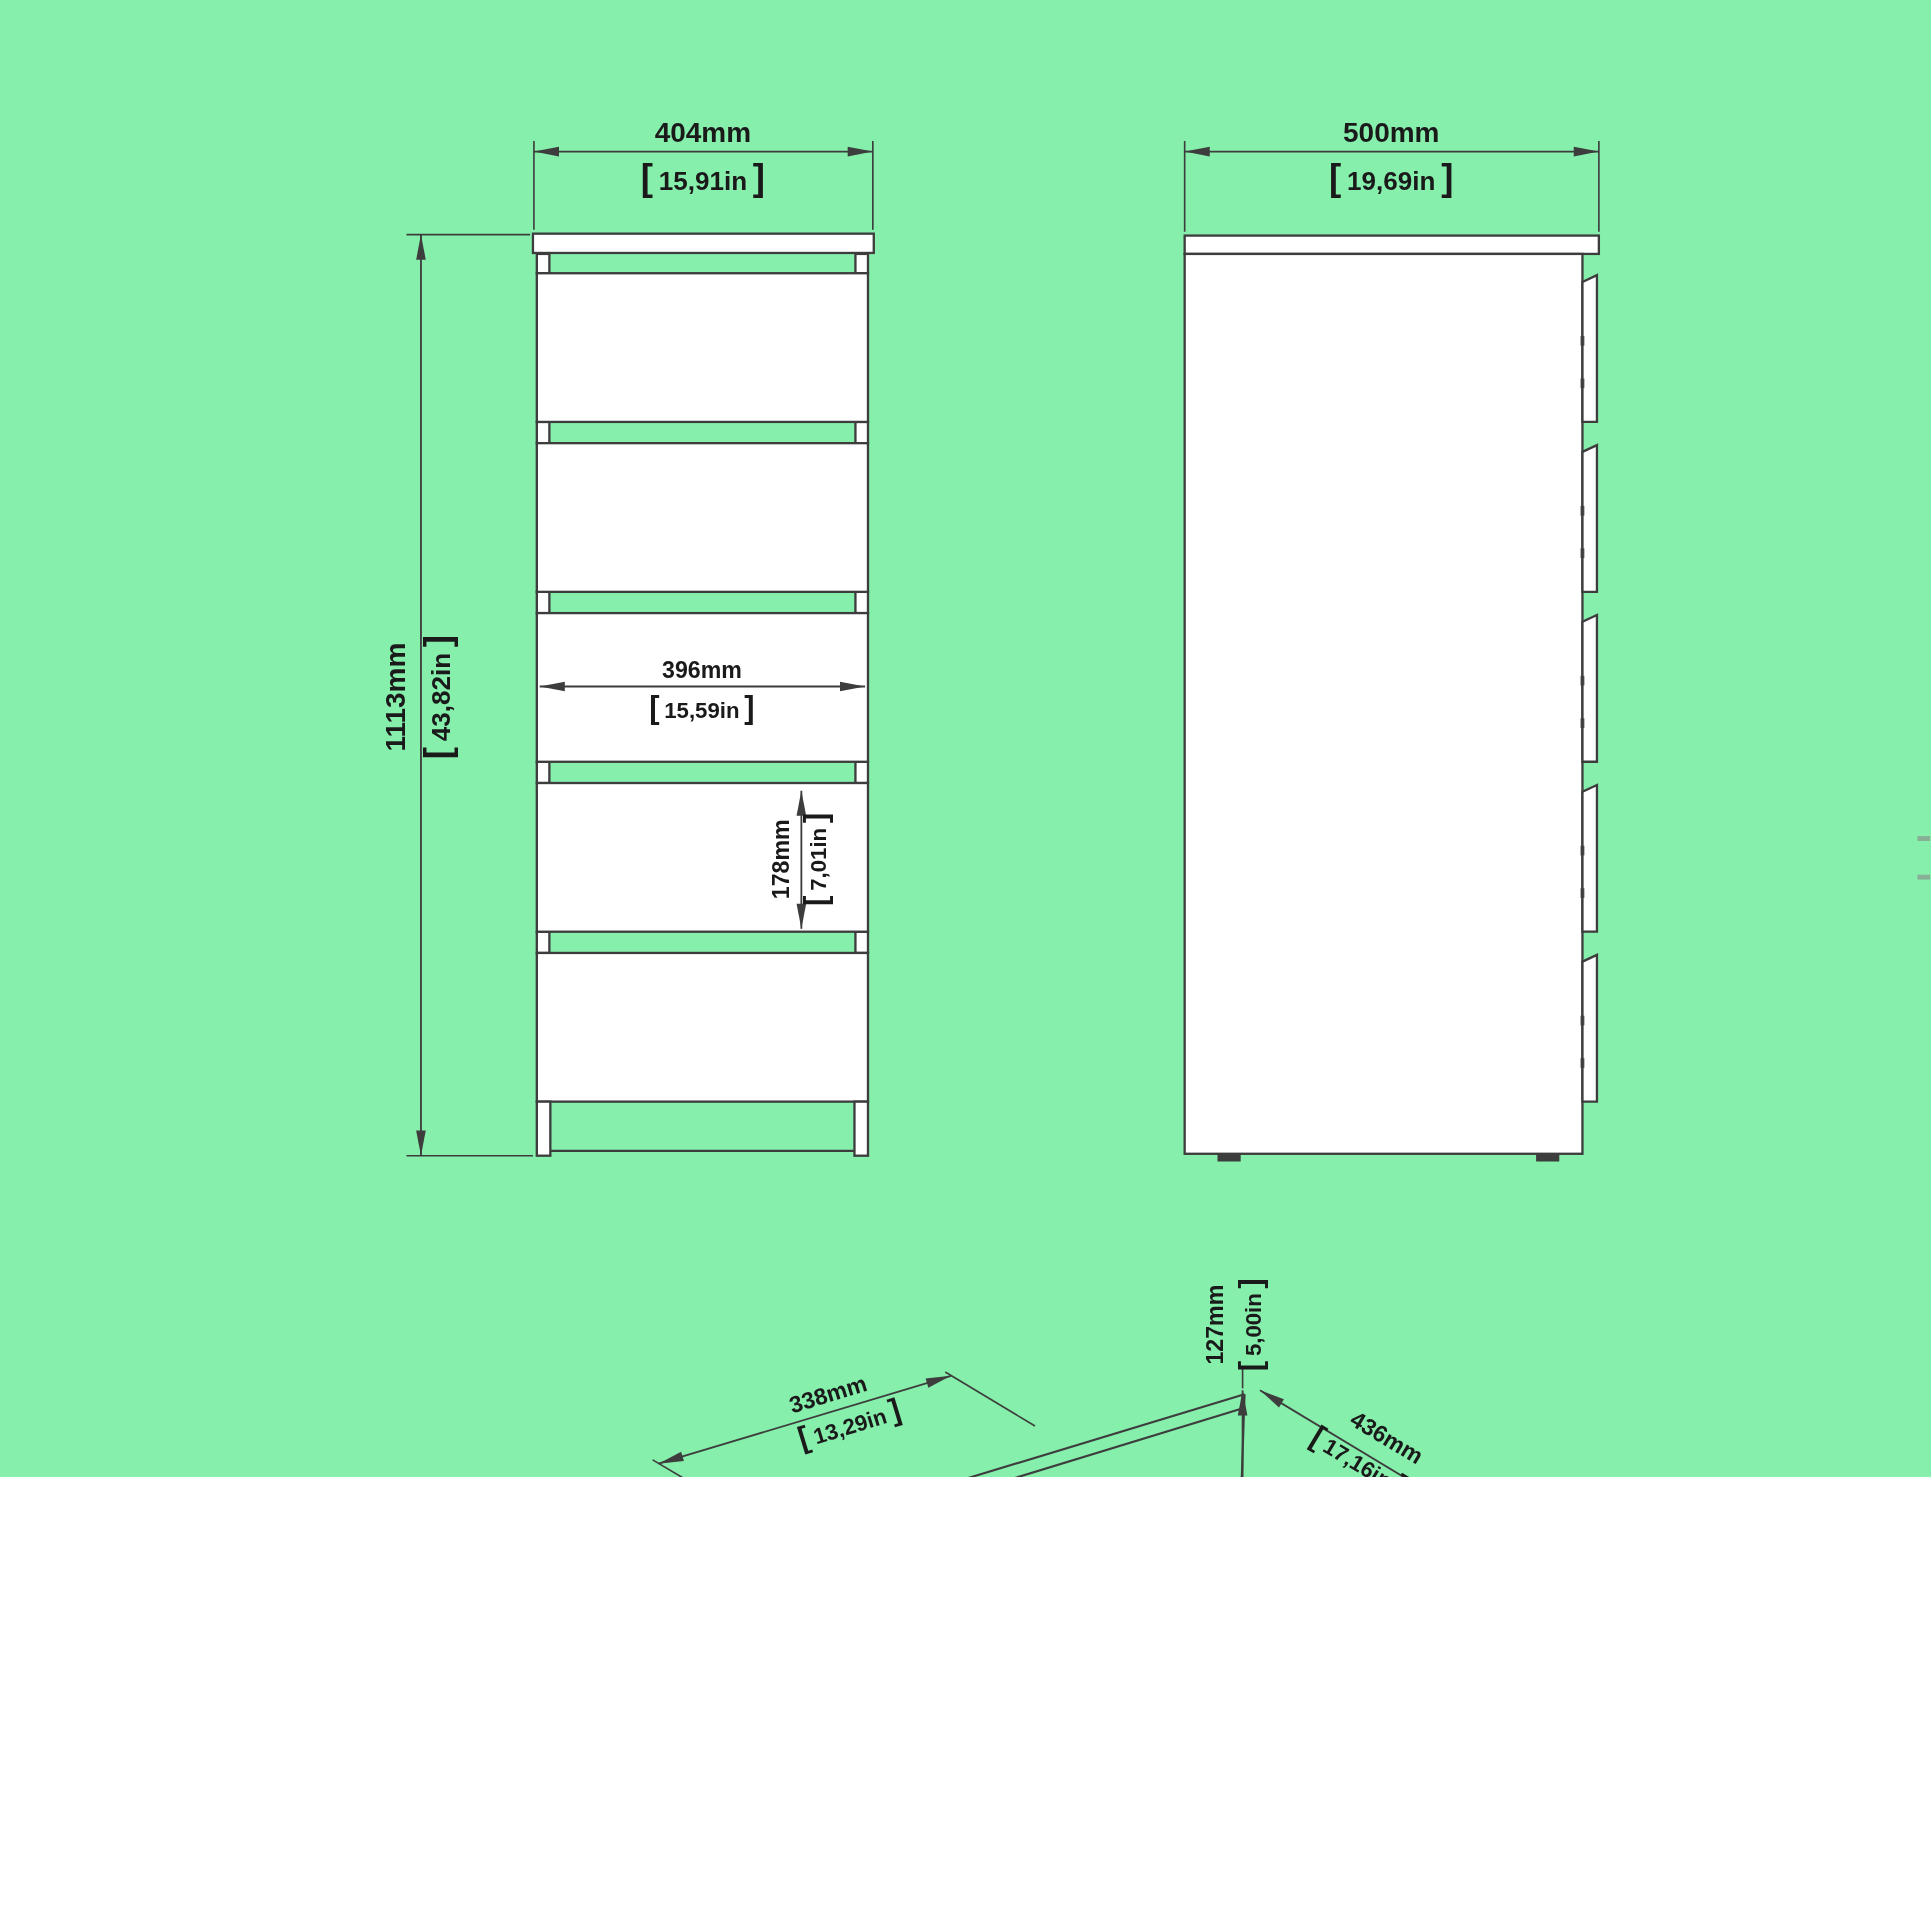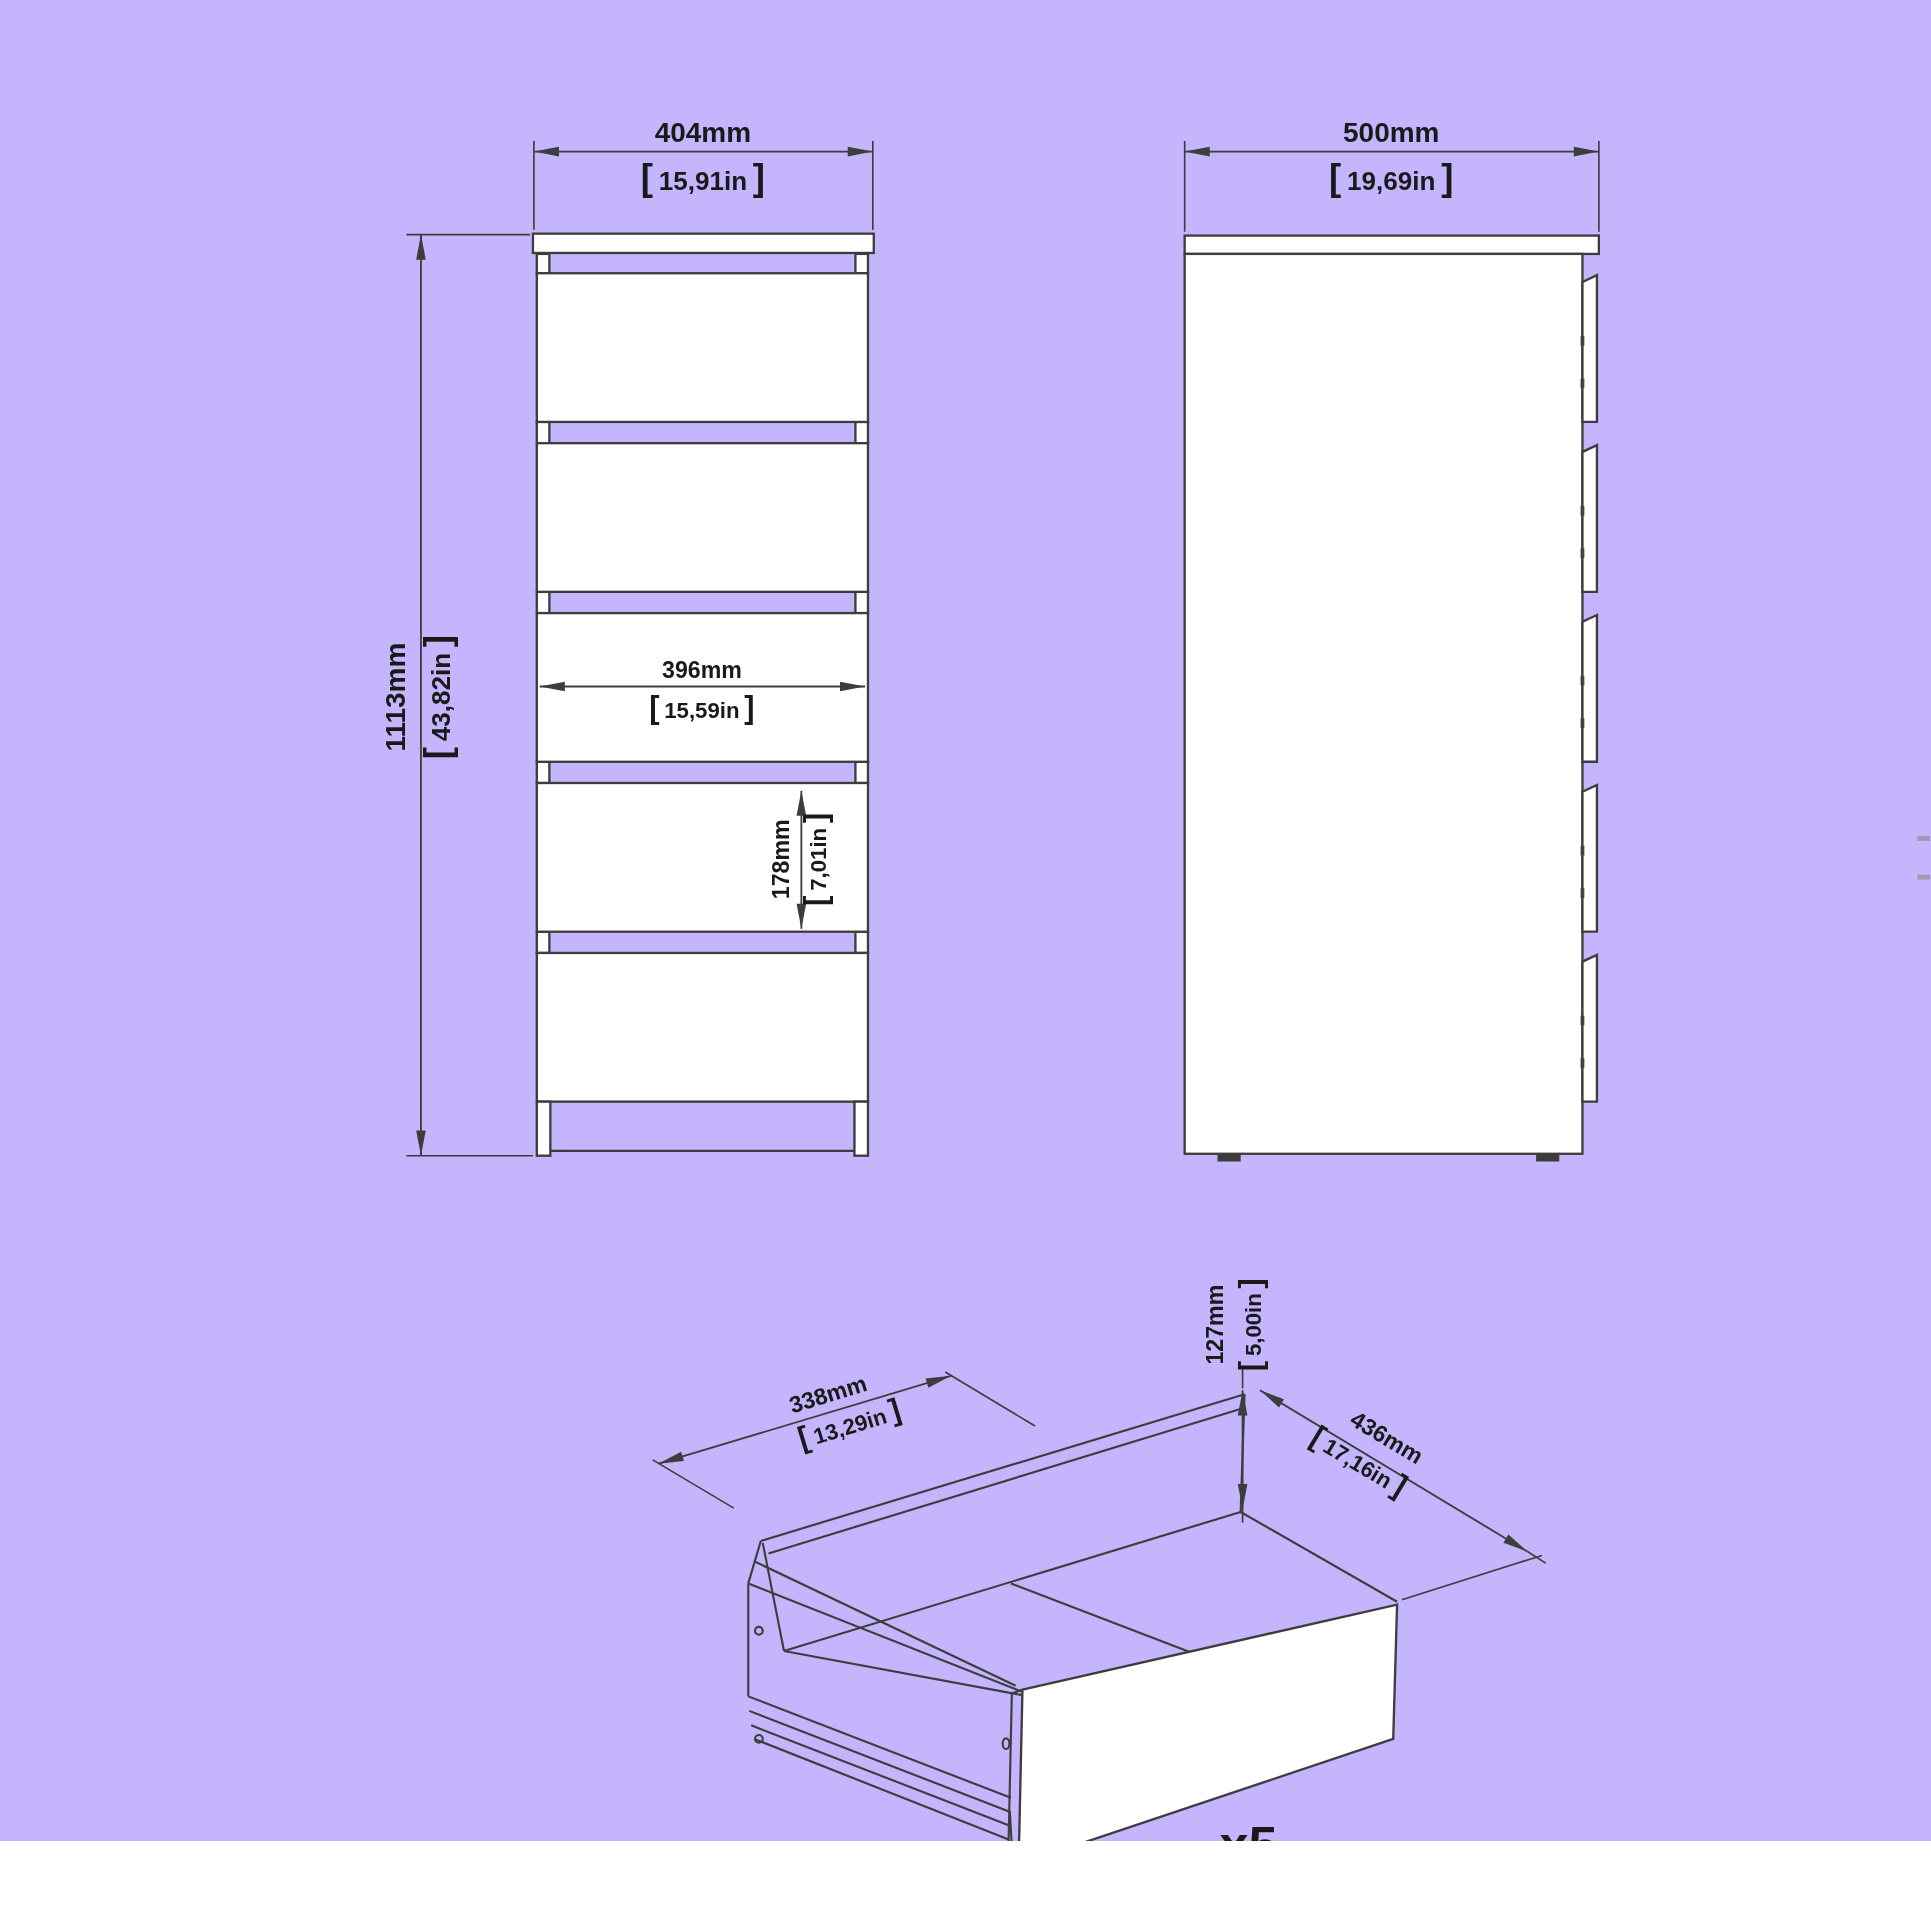--- a/index.html
+++ b/index.html
@@ -1,16 +1,16 @@
 <!DOCTYPE html>
 <html><head>
 <meta charset="utf-8">
 <style>
   html,body{margin:0;padding:0;background:#ffffff;}
-  .sheet{position:relative;width:1931px;height:1841px;background:#c4b5fd;overflow:hidden;
+  .sheet{position:relative;width:1931px;height:1477px;background:#86efac;overflow:hidden;
          font-family:"Liberation Sans", sans-serif;}
   svg{display:block;}
   .outline{fill:#ffffff;stroke:#3d3d3d;stroke-width:2.4;}
   .thin{fill:none;stroke:#3d3d3d;stroke-width:2.2;}
   .dim{fill:none;stroke:#3d3d3d;stroke-width:1.9;}
   .ext{fill:none;stroke:#3d3d3d;stroke-width:1.7;}
   .darkfill{fill:#3d3d3d;stroke:none;}
   .dimtext{fill:#1a1a1a;font-weight:bold;}
   .artifact{fill:#8a8a8a;opacity:.65;}
 </style>

